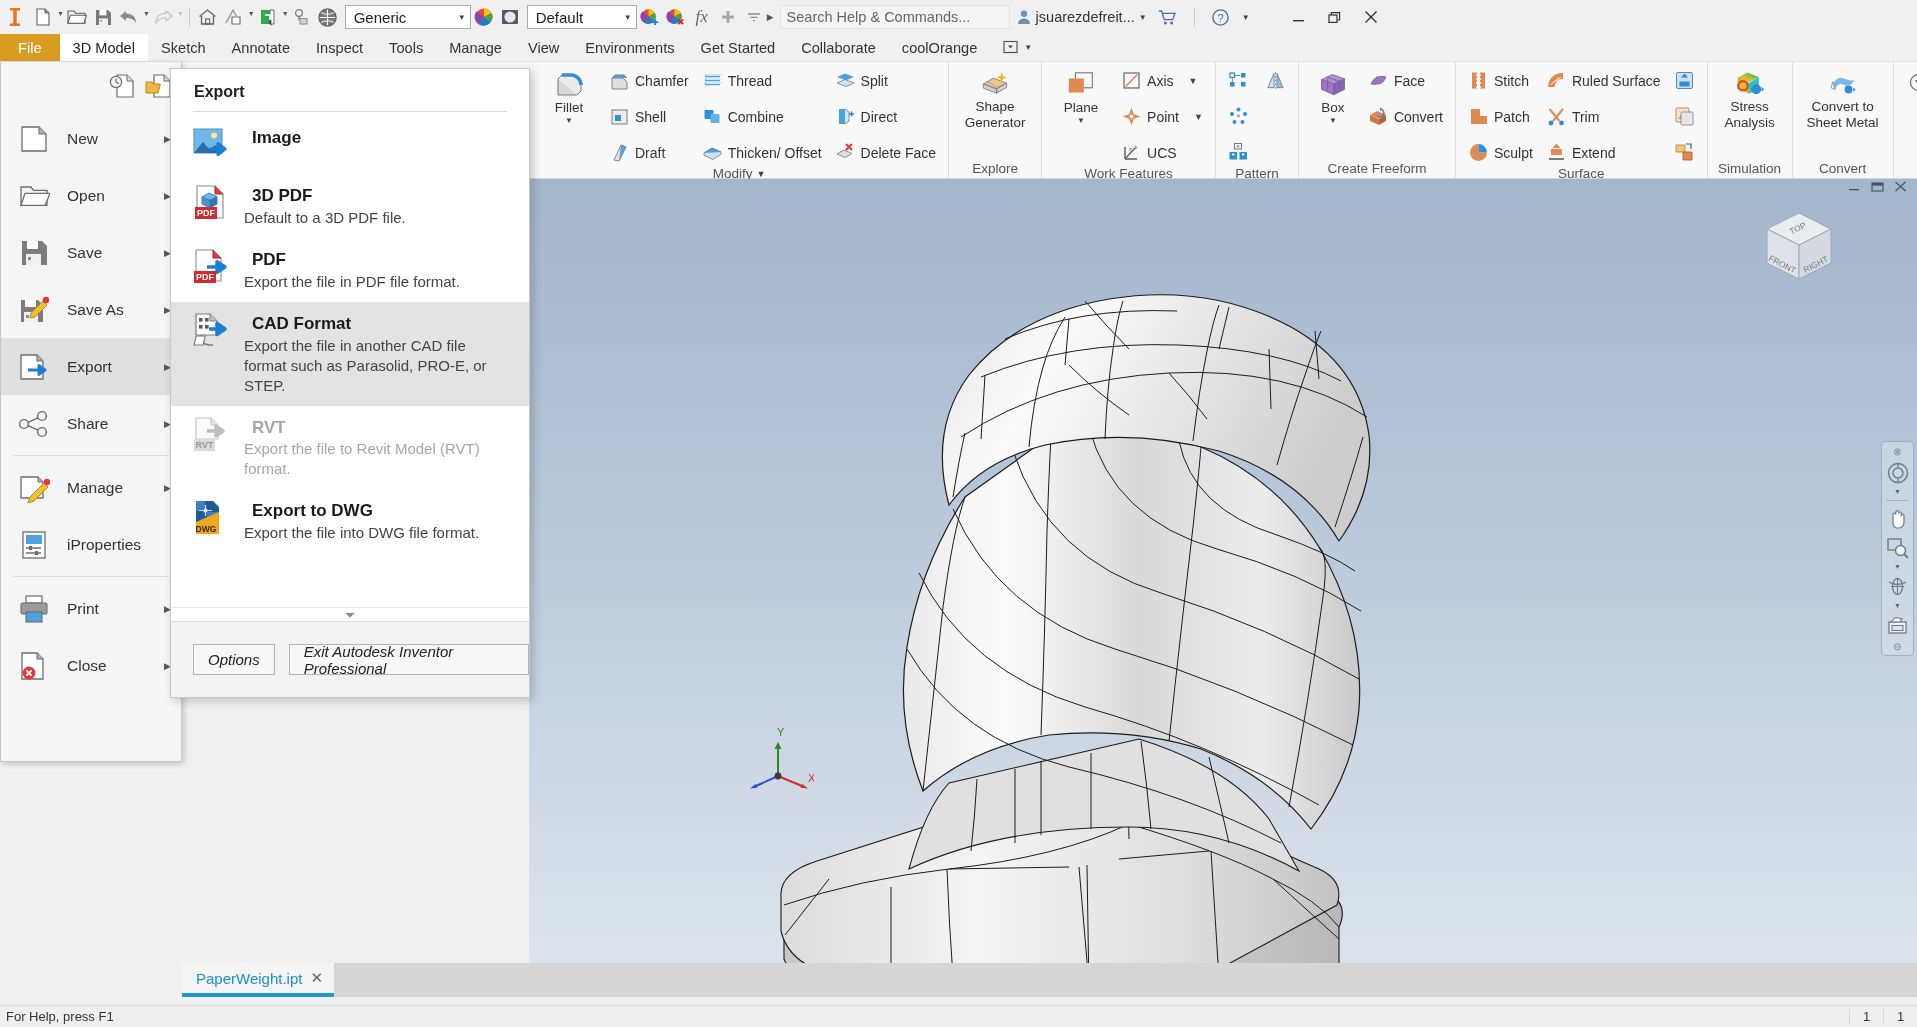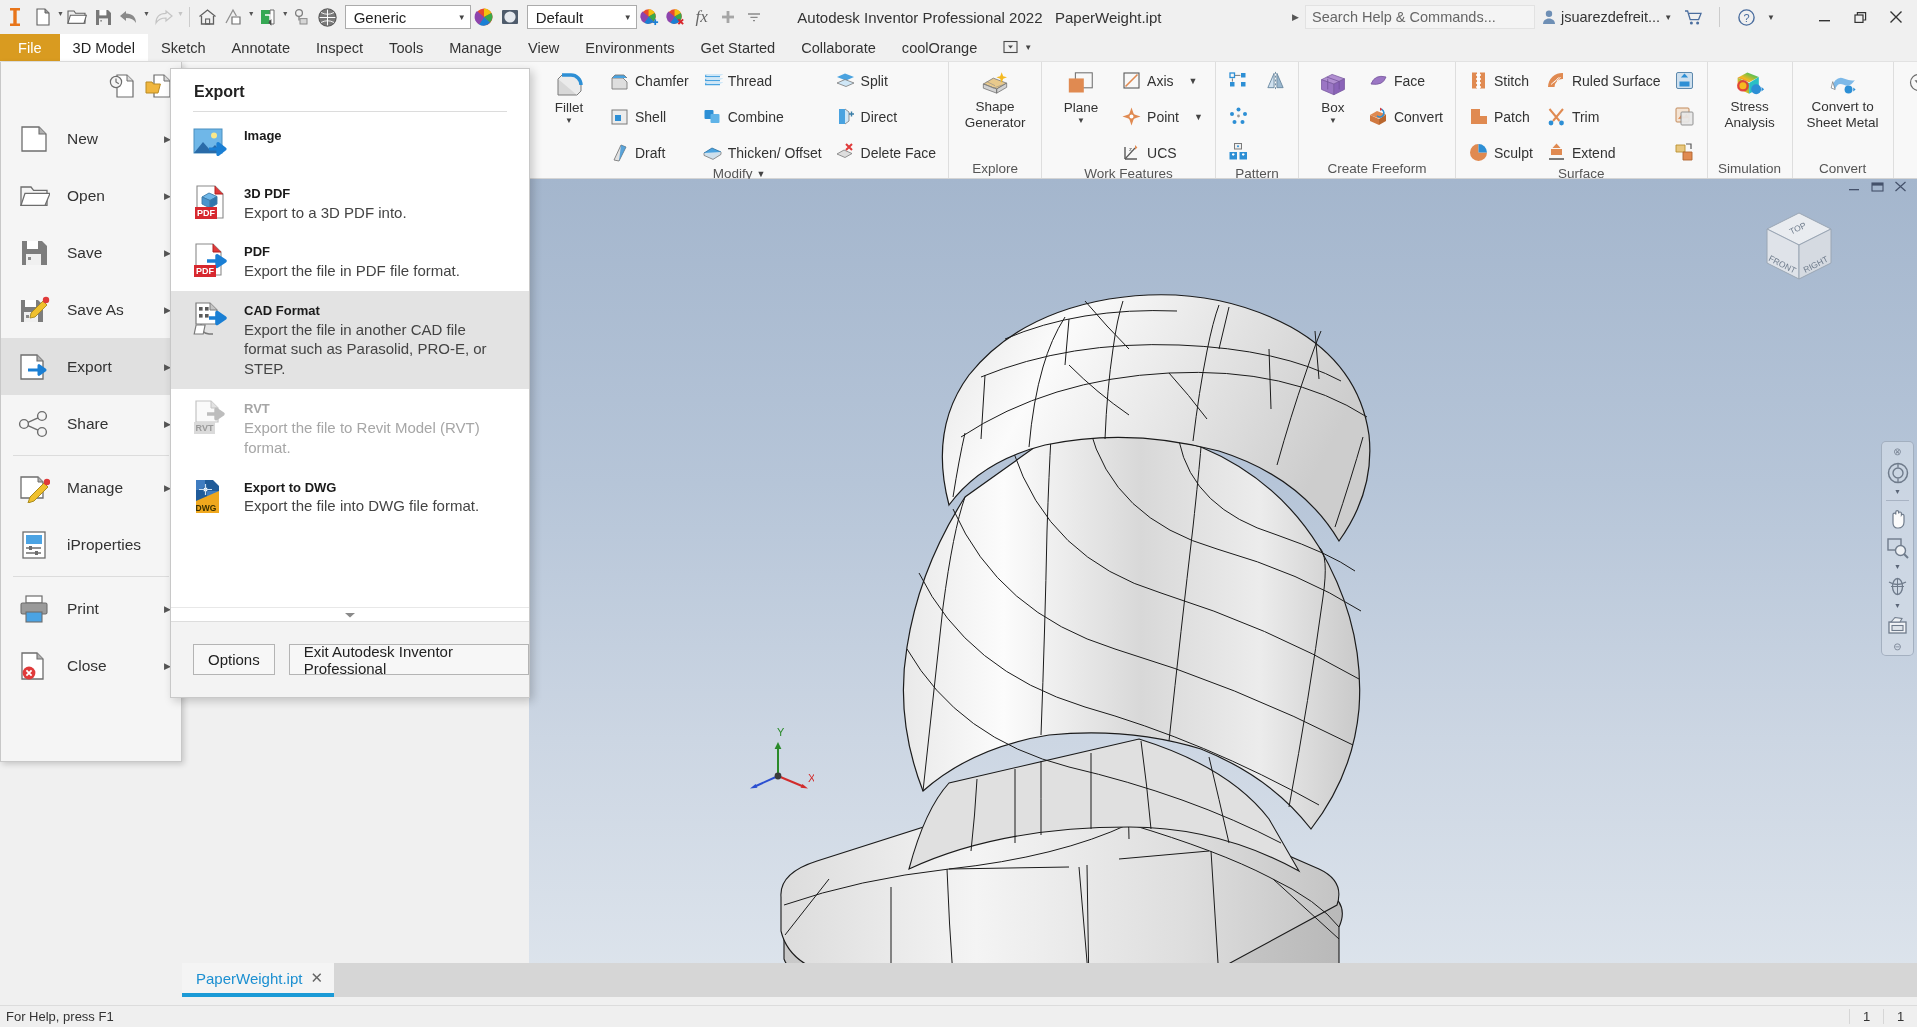--- a/index.html
+++ b/index.html
@@ -109,31 +109,31 @@
   #ep-title { padding:14px 0 10px 23px; font-size:16px; font-weight:bold; color:#222; }
   #ep-rule { height:1px; background:#dcdcdc; margin:0 22px 4px 22px; }
   #ep-list { flex:1; overflow:hidden; position:relative; }
   .ep-item {
     display:flex; gap:13px; padding:10px 14px 10px 22px; cursor:pointer; align-items:flex-start;
   }
   .ep-item.sel { background:#e3e3e3; }
   .ep-item.disabled { cursor:default; }
   .ep-ico { width:38px; height:38px; flex:0 0 38px; display:flex;align-items:center;justify-content:center;}
   .ep-txt { padding-top:1px; }
-  .ep-h { font-size:13px; font-weight:bold; color:#1a1a1a; line-height:1.35; }
+  .ep-h { font-size:17px; font-weight:bold; color:#1a1a1a; line-height:1.35;margin-left:8px; }
   .ep-d { font-size:15px; color:#444; line-height:1.33; max-width:268px; }
   .ep-item.disabled .ep-h { color:#a6a6a6; }
   .ep-item.disabled .ep-d { color:#a6a6a6; }
   #ep-scrolldown {
     height:14px; background:#fff; display:flex; align-items:center; justify-content:center;
     border-top:1px solid #e8e8e8; cursor:pointer;
   }
   #ep-footer {
     height:76px; background:#f3f3f3; border-top:1px solid #ddd;
-    display:flex; align-items:center; gap:14px; padding-left:22px;
+    display:flex; align-items:center; gap:14px; padding-left:22px;font-style:italic;
   }
   .fbtn {
     height:31px; border:1px solid #b4b4b4; background:#f7f7f7;
     display:flex; align-items:center; justify-content:center; padding:0 14px;
     font-size:15px; color:#222; cursor:pointer;
   }
 
   
   #viewport {
     position:absolute; left:529px; top:179px; width:1388px; height:800px;
@@ -345,25 +345,20 @@
         <rect x="6.6" y="2" width="2.8" height="12" fill="#a6a6a6"></rect>
         <rect x="2" y="6.6" width="12" height="2.8" fill="#a6a6a6"></rect>
       </svg>
   </div>
   <div class="qat-btn">
     <svg width="14" height="14" viewBox="0 0 14 14">
         <path d="M1 4h12M3.4 7.4h7.2M6 10.6h2" stroke="#8a8a8a" stroke-width="1.4"></path>
       </svg>
   </div>
 
-  <div style="flex:1;display:flex;align-items:center;justify-content:center;padding-right:100px;">
-    <span id="qat-title">
-      <span>Autodesk Inventor Professional 2022</span>&nbsp;&nbsp;&nbsp;<span>PaperWeight.ipt</span>
-    </span>
-  </div>
 
   <div style="display:flex;align-items:center;gap:6px;padding-right:6px;">
     <span style="font-size:9px;color:#555;cursor:pointer;">▶</span>
     <div id="qat-search">
       <span>Search Help &amp; Commands...</span>
     </div>
     <div class="qat-user">
       <svg width="16" height="16" viewBox="0 0 16 16">
           <circle cx="8" cy="4.8" r="3.2" fill="#6e8fb5"></circle>
           <path d="M2 15c0-3.4 2.7-5.6 6-5.6s6 2.2 6 5.6z" fill="#6e8fb5"></path>
@@ -1243,21 +1238,21 @@
             <path d="M22 1v8h8" fill="#e03a3a" stroke="#b32020" stroke-width="1"></path>
             <path d="M9 12l7-4 8 3.5-7 4z" fill="#6fb7e8" stroke="#3d7ba8" stroke-width=".9"></path>
             <path d="M9 12v7l8 4v-7.5z" fill="#4a94cd" stroke="#3d7ba8" stroke-width=".9"></path>
             <path d="M17 15.5V23l7-4v-7.5z" fill="#2f76ad" stroke="#3d7ba8" stroke-width=".9"></path>
             <rect x="2" y="22" width="22" height="12" fill="#d7282f"></rect>
             <text x="13" y="31" font-size="9" fill="#fff" text-anchor="middle" font-family="Liberation Sans" font-weight="bold">PDF</text>
           </svg>
       </span>
       <span class="ep-txt">
         <div class="ep-h">3D PDF</div>
-        <div class="ep-d">Export to a 3D PDF into.</div>
+        <div class="ep-d">Default to a 3D PDF file.</div>
       </span>
     </div>
 
     <div class="ep-item">
       <span class="ep-ico">
         <svg width="38" height="36" viewBox="0 0 38 36">
             <path d="M3 1h17l8 8v23H3z" fill="#fff" stroke="#8a8a8a" stroke-width="1.1"></path>
             <path d="M20 1v8h8" fill="#e03a3a" stroke="#b32020" stroke-width="1"></path>
             <path d="M14 18h16M24 12.6l8 5.4-8 5.4z" fill="#1a7fd4" stroke="#1a7fd4" stroke-width="3.4" stroke-linejoin="round"></path>
             <rect x="1" y="22" width="22" height="12" fill="#d7282f"></rect>

